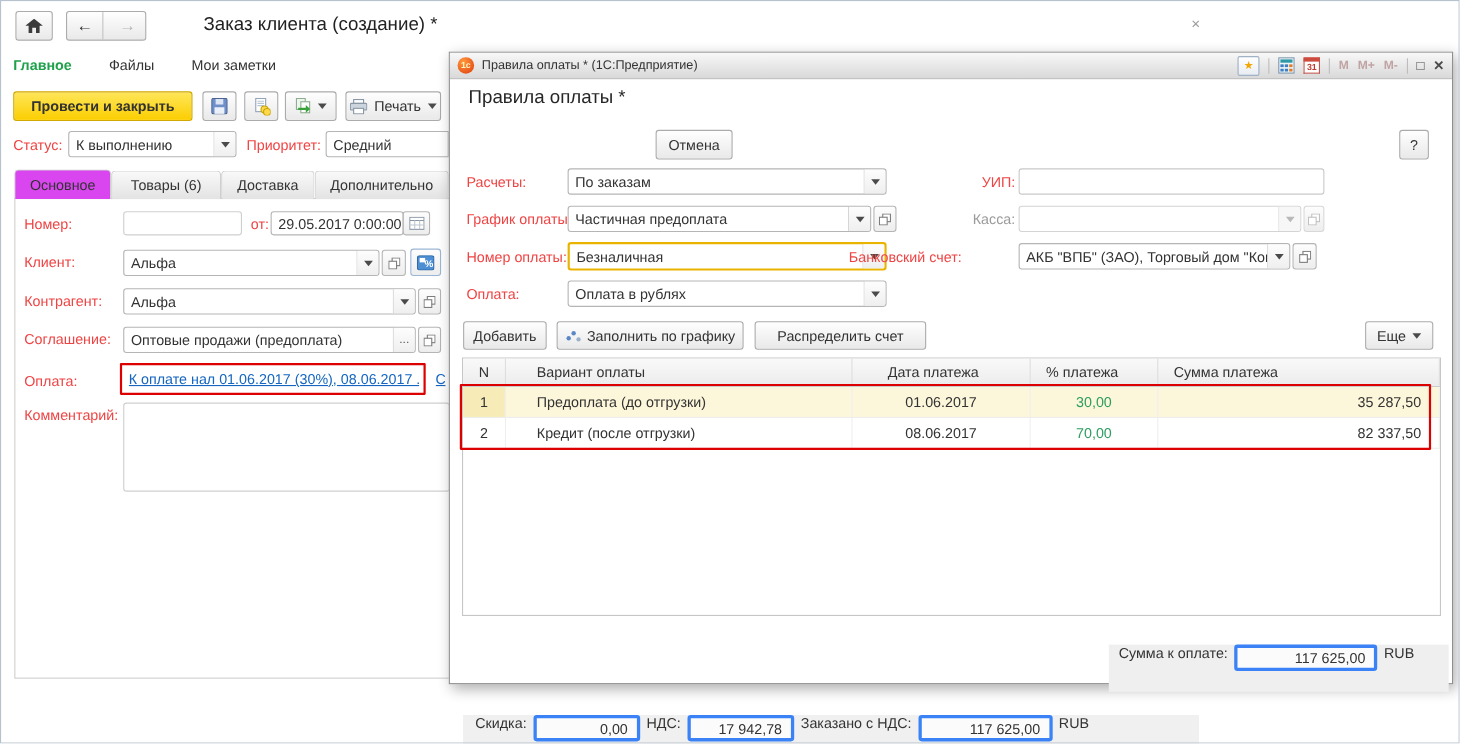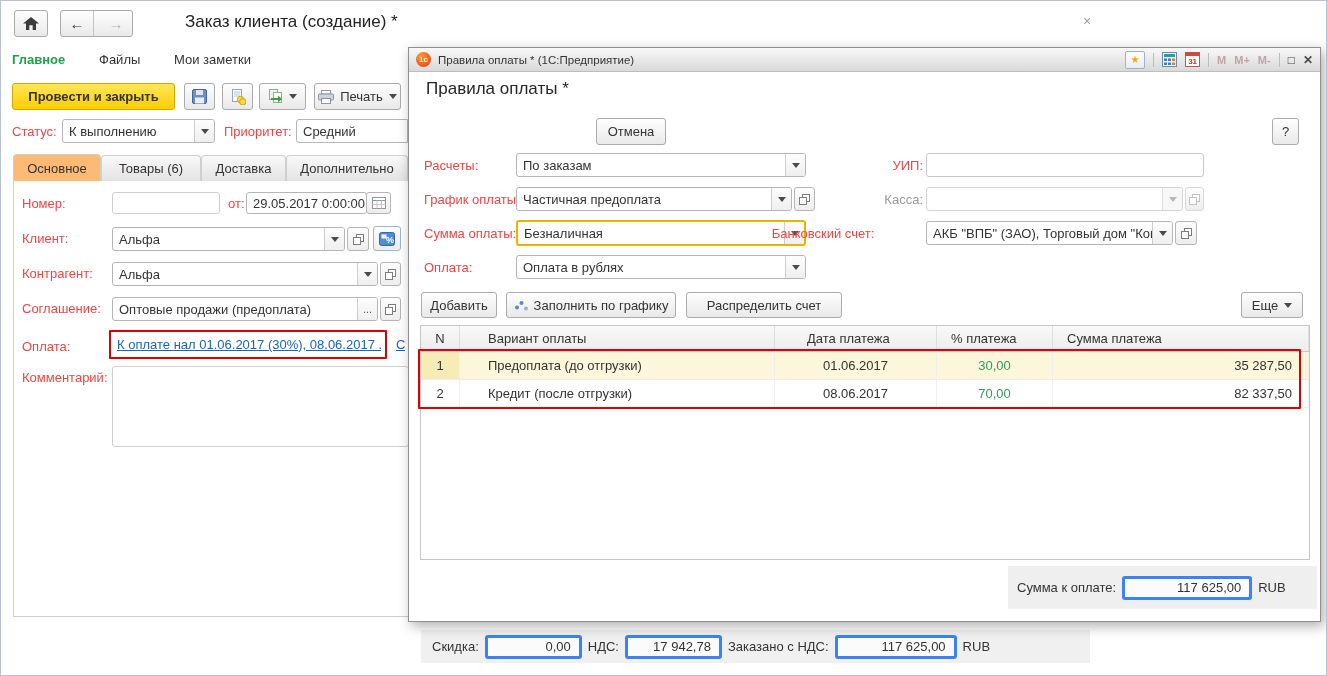--- a/index.html
+++ b/index.html
@@ -14,25 +14,25 @@
   .fld .val { flex:1; display:flex; align-items:center; padding:0 6px; overflow:hidden; white-space:nowrap; }
   .fld .seg { width:20px; display:flex; align-items:center; justify-content:center; border-left:1px solid #cdcdcd; background:linear-gradient(#fdfdfd,#efefef); border-radius:0 2px 2px 0; }
   .tri { width:0; height:0; border-left:4px solid transparent; border-right:4px solid transparent; border-top:5px solid #4a4a4a; }
   .fld.disabled { border-color:#d4d4d4; }
   .fld.disabled .seg { background:#f7f7f7; border-left-color:#e0e0e0; }
   .fld.disabled .tri { border-top-color:#b8b8b8; }
   .fld.focus { border:2px solid #e9b400; }
   .sqbtn { position:absolute; display:flex; align-items:center; justify-content:center; border:1px solid #b5b5b5; border-radius:3px; background:linear-gradient(#fdfdfd,#ededed); }
   .sqbtn.disabled { border-color:#d8d8d8; }
   .tab { position:absolute; display:flex; align-items:center; justify-content:center; border:1px solid #cfcfcf; border-bottom:none; border-radius:4px 4px 0 0; background:linear-gradient(#f9f9f9,#e3e3e3); color:#333; z-index:2; }
-  .tab.active { background:#fdba74; z-index:3; }
+  .tab.active { background:#d946ef; z-index:3; }
   .frame { position:absolute; left:13px; top:180px; width:1294px; height:437px; border:1px solid #cfcfcf; background:#fff; z-index:1; }
   .link { position:absolute; color:#1466c0; text-decoration:underline; white-space:nowrap; overflow:hidden; }
   .redbox { position:absolute; border:2px solid #dd0000; border-radius:1px; z-index:22; pointer-events:none; }
-  .strip { position:absolute; background:#f0f0f0; display:flex; align-items:center; gap:6px; }
+  .strip { position:absolute; background:#f0f0f0; display:flex; align-items:flex-start; gap:6px;margin-top:20px; }
   .mini { height:24px; border:3px solid #3b82f6; border-radius:3px; background:#fbfbfb; display:flex; align-items:center; justify-content:flex-end; padding:0 8px; white-space:nowrap; }
   .menu-item { position:absolute; color:#333; }
   .menu-item.active { color:#1fa14b; font-weight:700; }
   
   .modal { position:absolute; left:408px; top:47px; width:913px; height:575px; background:#fff; border:1px solid #8f8f8f; box-shadow:3px 4px 12px rgba(0,0,0,.32); z-index:10; }
   .titlebar { height:24px; background:linear-gradient(#f8f8f8,#d9d9d9); border-bottom:1px solid #bdbdbd; display:flex; align-items:center; padding:0 7px; gap:7px; }
   .logo1c { width:15px; height:15px; border-radius:50%; background:radial-gradient(circle at 35% 30%, #ff9a3c, #e03a0c); color:#fff3c0; font-size:8px; font-weight:700; display:flex; align-items:center; justify-content:center; flex:none; }
   .tb-title { font-size:11.5px; color:#333; flex:1; white-space:nowrap; overflow:hidden; }
   .tb-icons { display:flex; align-items:center; gap:8px; flex:none; }
   .tb-mem { color:#c0a4a4; font-size:11px; font-weight:700; }
@@ -277,21 +277,21 @@
         <span class="tri"></span>
       </span>
   </div>
   <div class="sqbtn" style="left:385px;top:139px;width:21px;height:24px;">
     <svg width="11" height="11" viewBox="0 0 11 11">
         <rect x="3.5" y="0.5" width="7" height="7" fill="#fff" stroke="#7d7d7d"></rect>
         <rect x="0.5" y="3.5" width="7" height="7" fill="#fff" stroke="#7d7d7d"></rect>
       </svg>
   </div>
 
-  <div class="lbl" style="left:15px;top:178px;">Сумма оплаты:</div>
+  <div class="lbl" style="left:15px;top:178px;">Номер оплаты:</div>
   <div class="fld focus" style="left:107px;top:172px;width:290px;height:26px;">
     <span class="val">Безналичная</span>
     <span class="seg">
         <span class="tri"></span>
       </span>
   </div>
 
   <div class="lbl" style="left:15px;top:212px;">Оплата:</div>
   <div class="fld" style="left:107px;top:207px;width:290px;height:24px;">
     <span class="val">Оплата в рублях</span>

